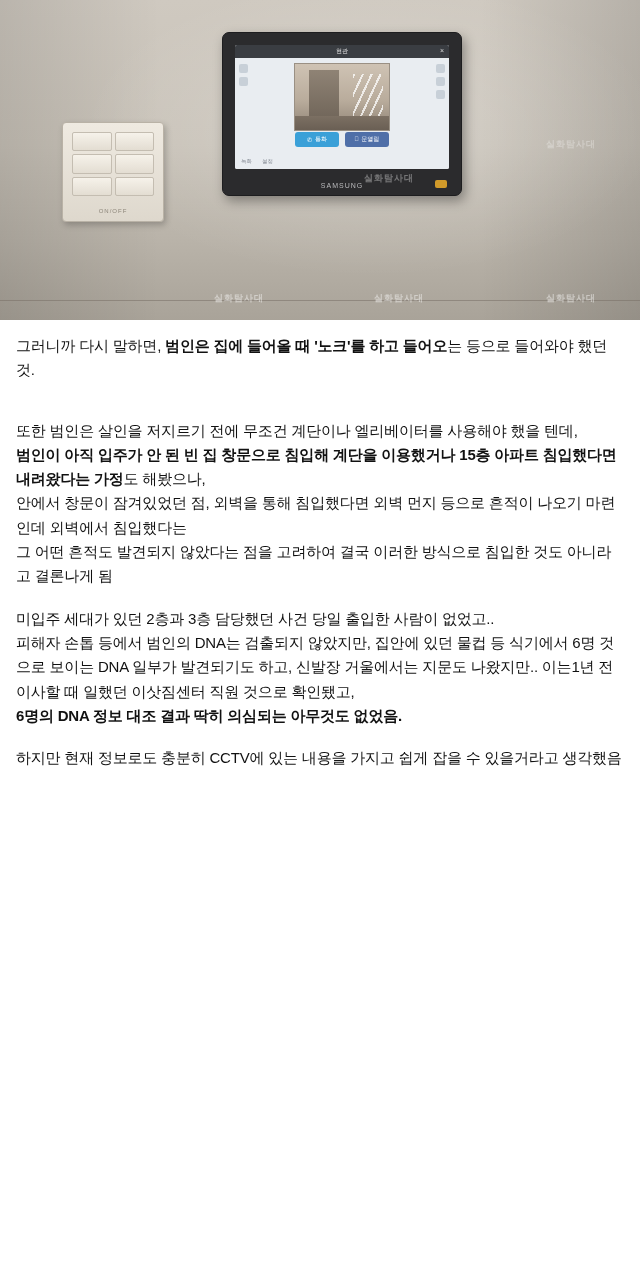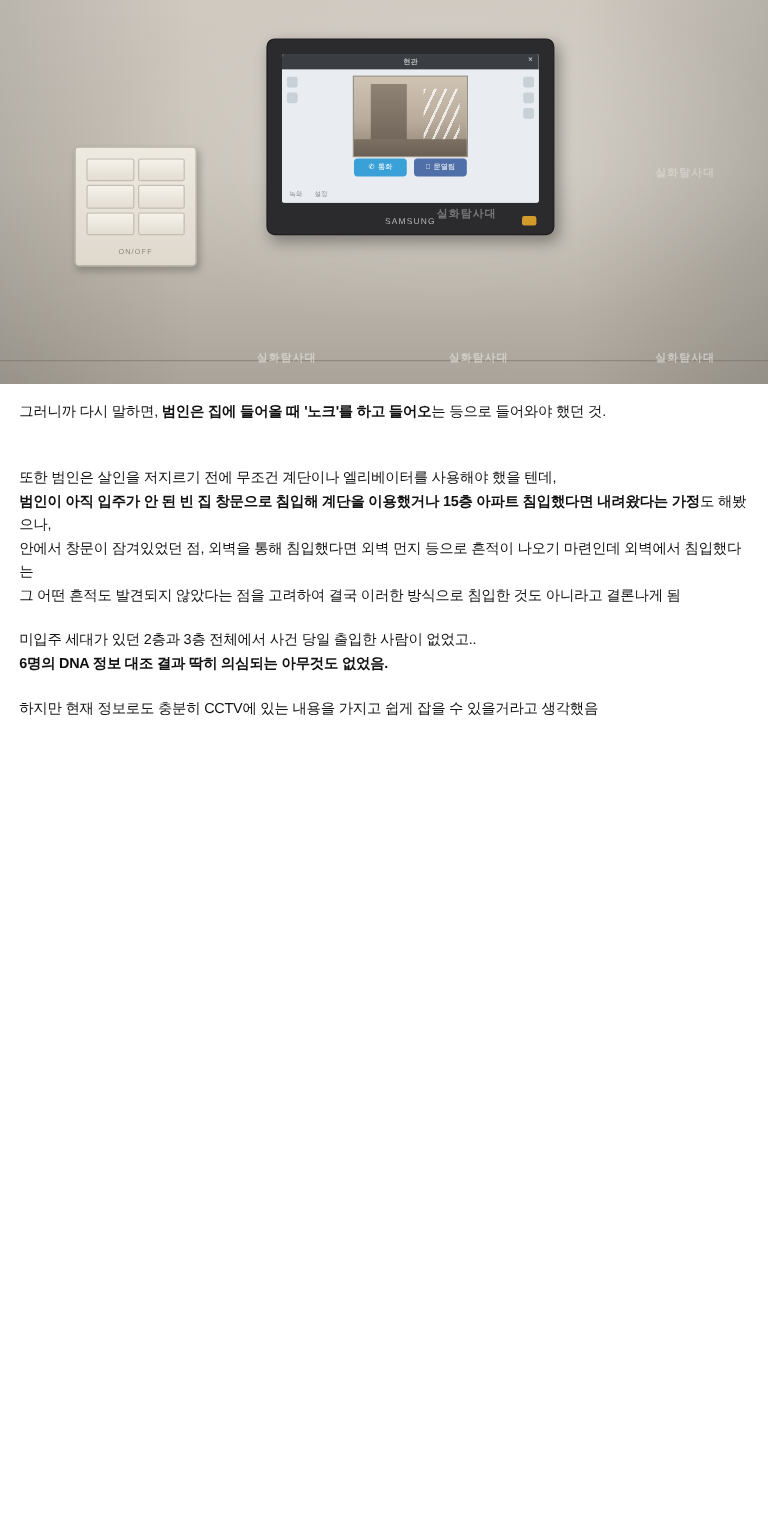--- a/index.html
+++ b/index.html
@@ -235,21 +235,21 @@
   }
   .wm.a { left: 214px; top: 292px; }
   .wm.b { left: 374px; top: 292px; }
   .wm.c { left: 546px; top: 292px; }
   .wm.d { left: 364px; top: 172px; color: rgba(255,255,255,0.35); }
   .wm.e { left: 546px; top: 138px; color: rgba(255,255,255,0.30); }
 
   
   .article {
     padding: 14px 16px 26px 16px;
-    font-size: 12px;
+    font-size: 15px;
     line-height: 1.62;
     color: #111111;
     letter-spacing: -0.2px;
   }
   .article p {
     margin: 0 0 18px 0;
   }
   .article p.tight {
     margin-bottom: 0;
   }
@@ -325,18 +325,19 @@
     <div class="wm e">실화탐사대</div>
   </div>
 
   <div class="article">
     <p><span>그러니까 다시 말하면, </span><b>범인은 집에 들어올 때 '노크'를 하고 들어오</b><span>는 등으로 들어와야 했던 것.</span></p>
     <div class="gap-lg"></div>
     <p class="tight"><span>또한 범인은 살인을 저지르기 전에 무조건 계단이나 엘리베이터를 사용해야 했을 텐데,</span></p>
     <p class="tight"><b>범인이 아직 입주가 안 된 빈 집 창문으로 침입해 계단을 이용했거나 15층 아파트 침입했다면 내려왔다는 가정</b><span>도 해봤으나,</span></p>
     <p class="tight"><span>안에서 창문이 잠겨있었던 점, 외벽을 통해 침입했다면 외벽 먼지 등으로 흔적이 나오기 마련인데 외벽에서 침입했다는</span></p>
     <p><span>그 어떤 흔적도 발견되지 않았다는 점을 고려하여 결국 이러한 방식으로 침입한 것도 아니라고 결론나게 됨</span></p>
-    <p class="tight"><span>미입주 세대가 있던 2층과 3층 전체에서 사건 당일 출입한 사람이 없었고..</span></p>
+    <p class="tight"><span>미입주 세대가 있던 2층과 3층 담당했던 사건 당일 출입한 사람이 없었고..</span></p>
+    <p class="tight"><span>피해자 손톱 등에서 범인의 DNA는 검출되지 않았지만, 집안에 있던 물컵 등 식기에서 6명 것으로 보이는 DNA 일부가 발견되기도 하고, 신발장 거울에서는 지문도 나왔지만.. 이는1년 전 이사할 때 일했던 이삿짐센터 직원 것으로 확인됐고,</span></p>
     <p><b>6명의 DNA 정보 대조 결과 딱히 의심되는 아무것도 없었음.</b></p>
     <p><span>하지만 현재 정보로도 충분히 CCTV에 있는 내용을 가지고 쉽게 잡을 수 있을거라고 생각했음</span></p>
   </div>
 
 </div>
 
 </body></html>

